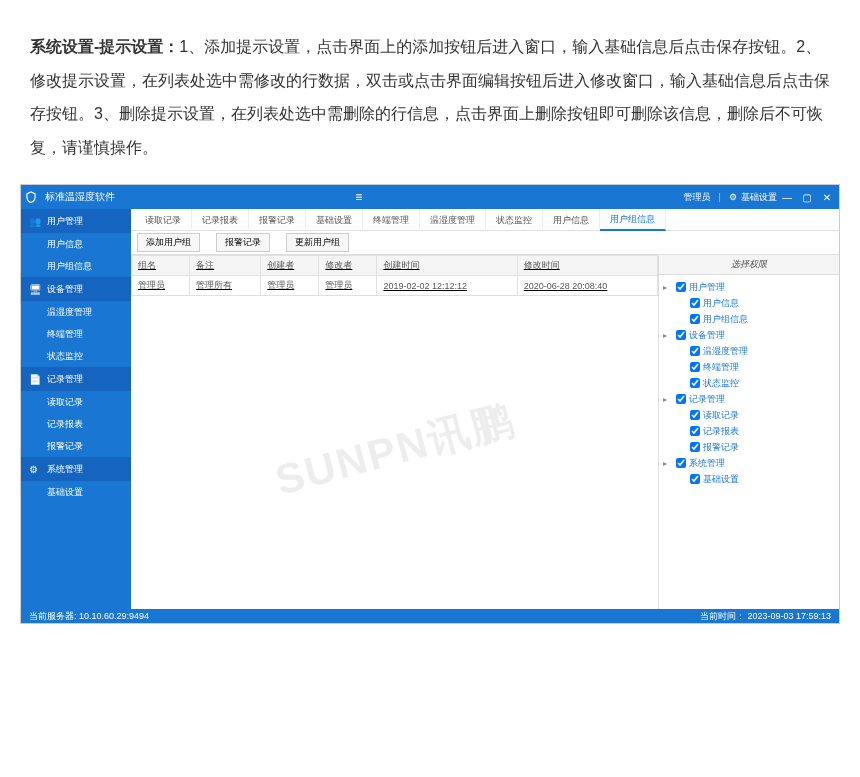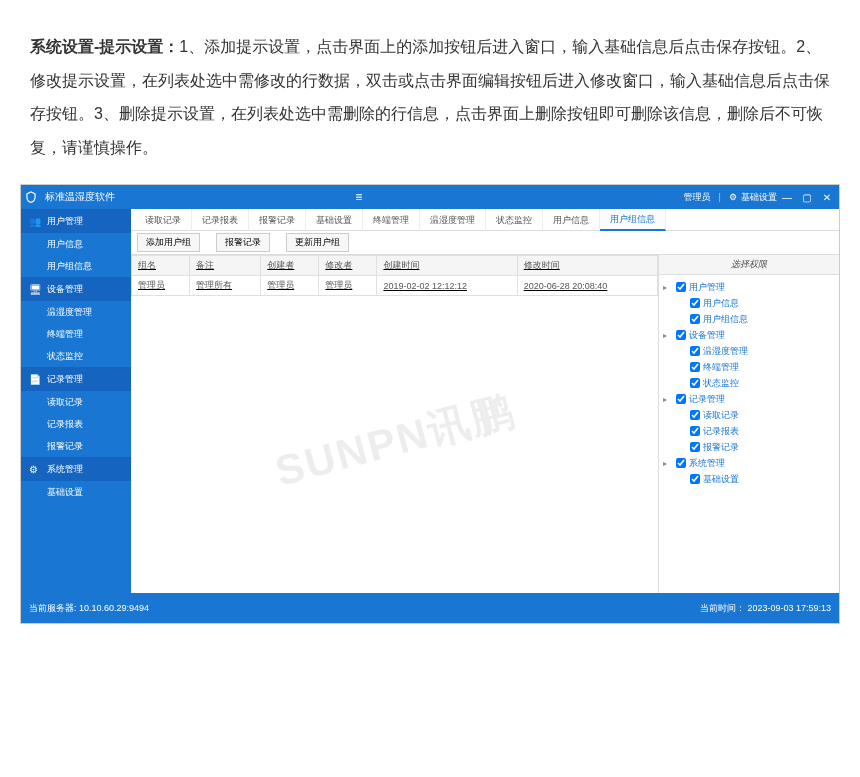--- a/index.html
+++ b/index.html
@@ -33,21 +33,21 @@
 th { background: #f5f5f5; border: 1px solid #e0e0e0; padding: 3px 6px; text-align: left; color: #555; font-weight: normal; }
 td { border: 1px solid #e0e0e0; padding: 3px 6px; color: #555; }
 .perm-panel { width: 180px; background: #fff; display: flex; flex-direction: column; }
 .perm-title { height: 20px; background: #f5f5f5; border-bottom: 1px solid #ddd; display: flex; align-items: center; justify-content: center; font-size: 9px; color: #555; font-style: italic; }
 .perm-tree { flex: 1; padding: 4px; overflow: auto; }
 .tree-node { display: flex; align-items: center; height: 16px; font-size: 9px; color: #1976d2; }
 .tree-node .caret { width: 10px; color: #888; font-size: 8px; }
 .tree-node input { margin: 0 3px; width: 10px; height: 10px; }
 .tree-node.lv1 { padding-left: 0; }
 .tree-node.lv2 { padding-left: 14px; }
-.statusbar { height: 30px; background: #1976d2; color: #fff; display: flex; align-items: center; font-size: 9px; padding: 0 8px; justify-content: space-between; }
+.statusbar { height: 14px; background: #1976d2; color: #fff; display: flex; align-items: center; font-size: 9px; padding: 0 8px; justify-content: space-between; }
 .watermark { position: absolute; left: 50%; top: 55%; transform: translate(-50%,-50%) rotate(-15deg); font-size: 42px; color: rgba(0,0,0,0.07); font-weight: bold; pointer-events: none; letter-spacing: 2px; white-space: nowrap; }
 </style>
 </head>
 <body>
 
 <div class="doc-text">
   <strong>系统设置-提示设置：</strong><span>1、添加提示设置，点击界面上的添加按钮后进入窗口，输入基础信息后点击保存按钮。2、修改提示设置，在列表处选中需修改的行数据，双击或点击界面编辑按钮后进入修改窗口，输入基础信息后点击保存按钮。3、删除提示设置，在列表处选中需删除的行信息，点击界面上删除按钮即可删除该信息，删除后不可恢复，请谨慎操作。</span>
 </div>
 
 <div class="app">

